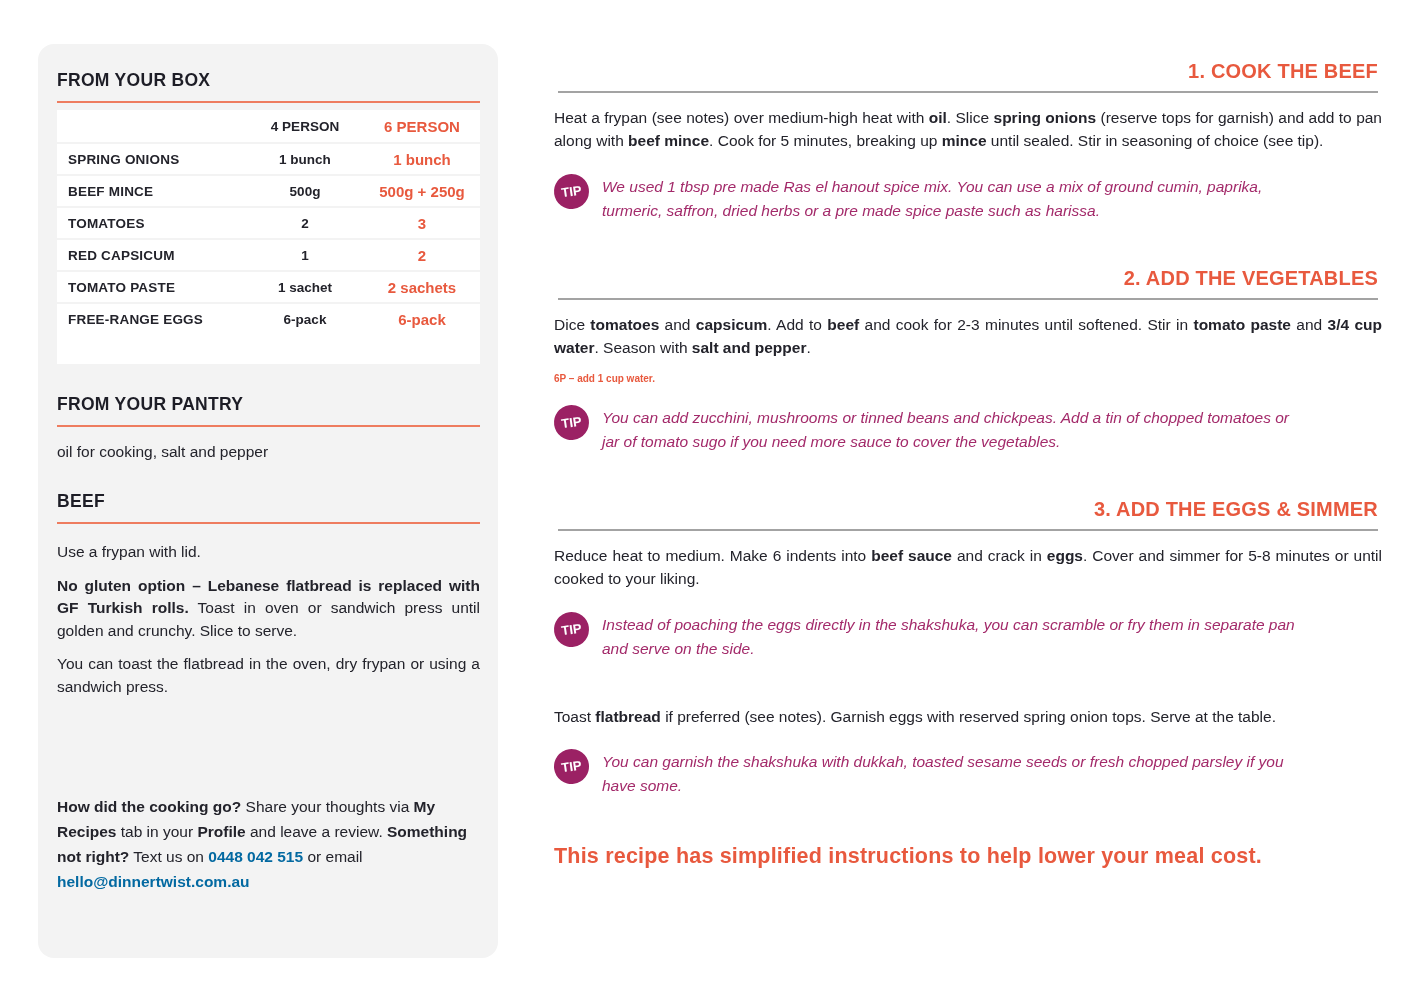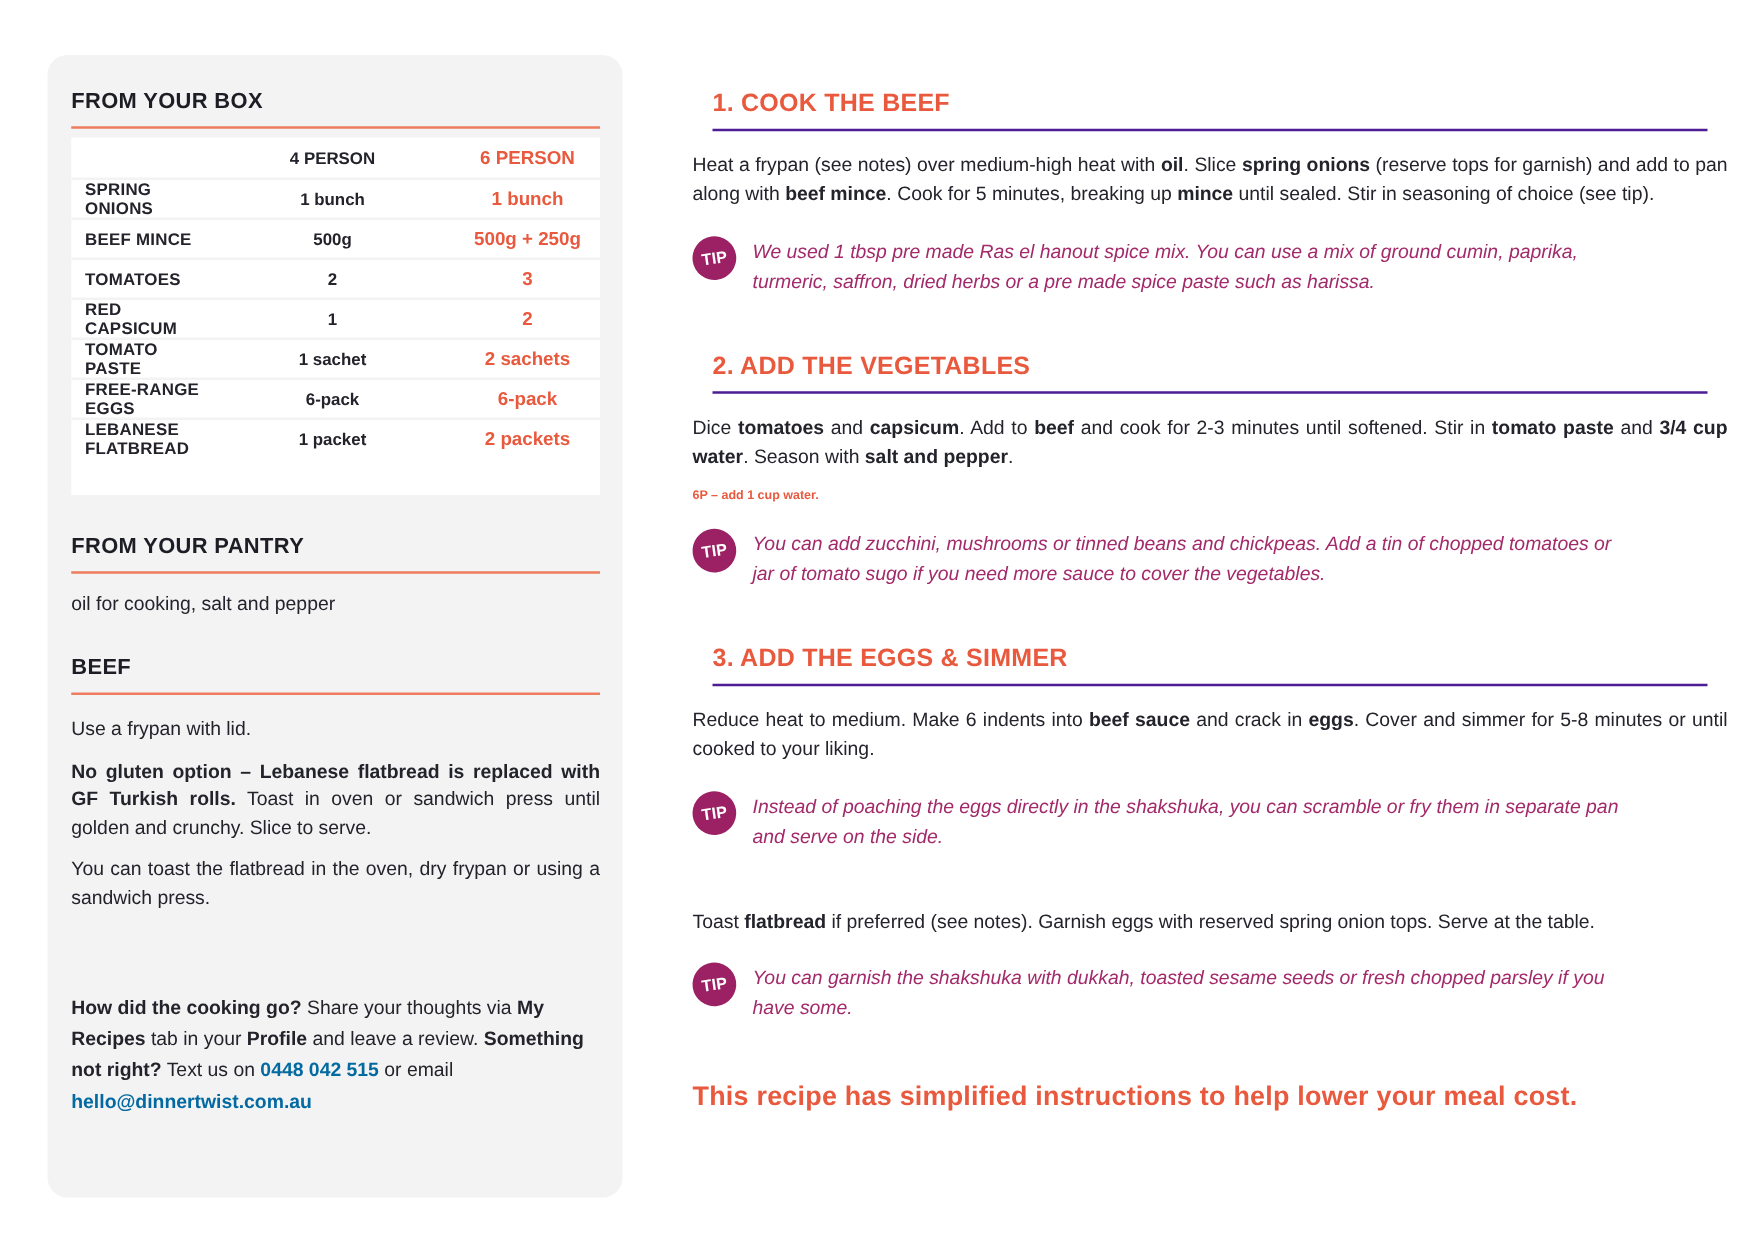--- a/index.html
+++ b/index.html
@@ -20,40 +20,40 @@
     background: #f3f3f3; border-radius: 16px;
     padding: 26px 18px 34px 19px;
     display: flex; flex-direction: column;
   }
   .side-title {
     font-size: 17.5px; font-weight: 700; color: #1d1d26;
     letter-spacing: .3px; margin: 0;
     padding-bottom: 10px; border-bottom: 2px solid #ee7c5f;
   }
   .box-table { background: #ffffff; margin-top: 7px; padding-bottom: 30px; }
-  .trow { display: flex; align-items: center; height: 32px; gap: 39px; }
+  .trow { display: flex; align-items: center; height: 32px; }
   .trow + .trow { border-top: 2px solid #f3f3f3; }
   .c-item { flex: 1; padding-left: 11px; font-size: 13.5px; font-weight: 700; letter-spacing: .2px; }
   .c-four { width: 118px; text-align: center; font-size: 13.5px; font-weight: 700; }
   .c-six  { width: 116px; text-align: center; font-size: 15px; font-weight: 700; color: #e8593e; }
 
   .pantry { margin-top: 30px; }
   .notes  { margin-top: 28px; }
   .side-text { font-size: 15.5px; margin: 14px 0 0; line-height: 1.45; }
   .note-p { font-size: 15.5px; margin: 11px 0 0; line-height: 1.45; text-align: justify; }
   .note-p.first { margin-top: 17px; }
 
   .side-footer { margin-top: auto; font-size: 15.5px; line-height: 1.62; padding-bottom: 14px; }
 
   
   .main { position: absolute; left: 554px; top: 38px; width: 828px; padding-top: 18px; }
   .step { margin-bottom: 44px; }
   .step-title {
     font-size: 20px; font-weight: 700; color: #e8593e; letter-spacing: .2px;
-    margin: 16px; padding-bottom: 8px; border-bottom: 2px solid #4c1d95;
+    margin: 4px; padding-bottom: 8px; border-bottom: 2px solid #a3a3a3; text-align: right;
   }
   .step-body { font-size: 15.5px; line-height: 1.5; text-align: justify; margin: 13px 0 0; }
   .step-note { font-size: 10px; font-weight: 700; color: #e8593e; margin: 14px 0 0; }
   .tip { display: flex; align-items: flex-start; margin-top: 21px; }
   .tip-badge {
     width: 35px; height: 35px; border-radius: 50%;
     background: #9b2164; color: #ffffff;
     font-size: 13px; font-weight: 700;
     display: flex; align-items: center; justify-content: center;
     flex-shrink: 0; transform: rotate(-8deg);
@@ -103,25 +103,20 @@
         <div class="trow">
           <div class="c-item">TOMATO PASTE</div>
           <div class="c-four">1 sachet</div>
           <div class="c-six">2 sachets</div>
         </div>
         <div class="trow">
           <div class="c-item">FREE-RANGE EGGS</div>
           <div class="c-four">6-pack</div>
           <div class="c-six">6-pack</div>
         </div>
-        <div class="trow">
-          <div class="c-item">LEBANESE FLATBREAD</div>
-          <div class="c-four">1 packet</div>
-          <div class="c-six">2 packets</div>
-        </div>
       </div>
     </section>
 
     <section class="pantry">
       <h2 class="side-title">FROM YOUR PANTRY</h2>
       <p class="side-text">oil for cooking, salt and pepper</p>
     </section>
 
     <section class="notes">
       <h2 class="side-title">BEEF</h2>

